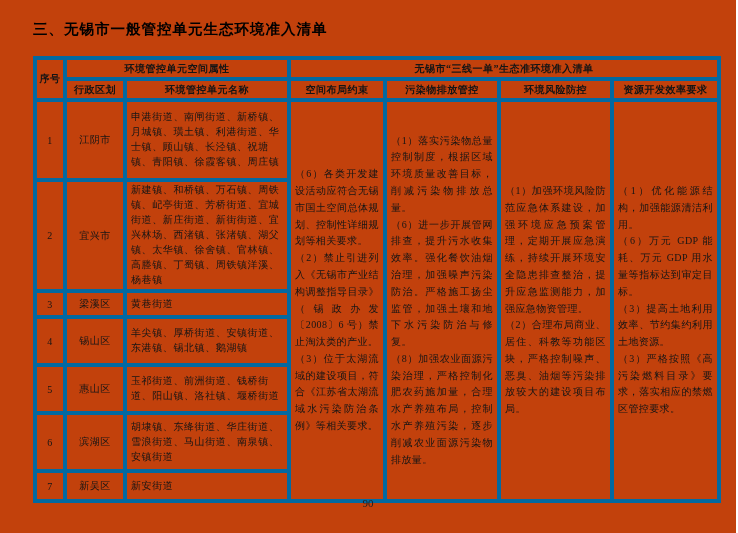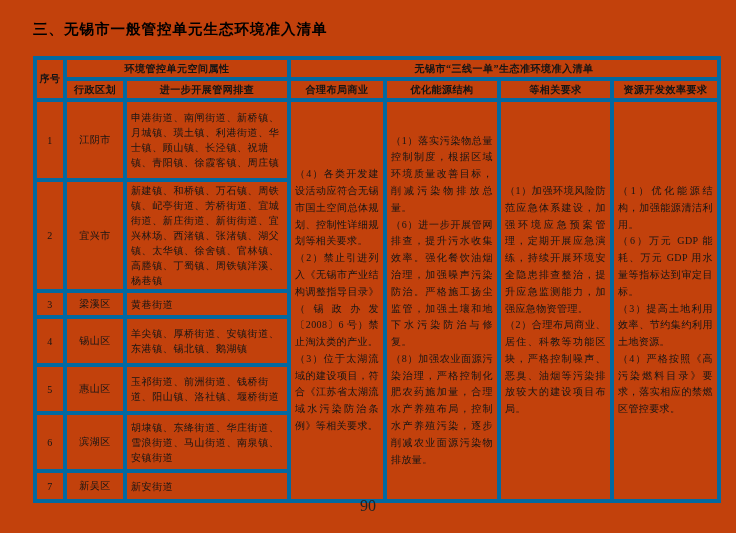--- a/index.html
+++ b/index.html
@@ -28,28 +28,28 @@
     overflow:hidden;
   }
   table.main th {
     font-weight:bold; text-align:center; vertical-align:middle;
     height:15px; padding:1px 2px;
     letter-spacing:0.5px;
   }
   col.w-no{width:30px} col.w-dist{width:60px} col.w-name{width:164px}
   col.w-sp{width:96px} col.w-pol{width:114px} col.w-risk{width:113px} col.w-res{width:107px}
   td.c-no, td.c-district { text-align:center; vertical-align:middle; letter-spacing:0.5px; }
-  td.c-units { text-align:left; vertical-align:middle; line-height:1.5; letter-spacing:0.6px; padding:2px 5px; }
+  td.c-units { text-align:left; vertical-align:middle; line-height:1.5; letter-spacing:0.6px; padding:2px 5px;font-family:Liberation Mono, monospace; }
   td.c-req { vertical-align:middle; padding:2px 5px; }
   td.c-req p { margin:0; text-align:justify; line-height:1.68; letter-spacing:0.4px; }
   tr.r0 td{height:74px} tr.r1 td{height:102px} tr.r2 td{height:20px}
   tr.r3 td{height:42px} tr.r4 td{height:42px} tr.r5 td{height:52px} tr.r6 td{height:24px}
   .page-number {
     position:absolute; left:0; right:0; top:497px;
-    text-align:center; font-size:16px; color:#222;
+    text-align:center; font-size:11px; color:#222;
   }
 </style>
 </head>
 <body>
 
 <div class="page">
 
   <div class="doc-title">三、无锡市一般管控单元生态环境准入清单</div>
 
   <table class="main">
@@ -63,51 +63,51 @@
         <col class="w-res">
     </colgroup>
     <thead>
       <tr>
         <th rowspan="2">序号</th>
         <th colspan="2">环境管控单元空间属性</th>
         <th colspan="4">无锡市“三线一单”生态准环境准入清单</th>
       </tr>
       <tr>
         <th>行政区划</th>
-        <th>进一步开展管网排查</th>
-        <th>合理布局商业</th>
-        <th>优化能源结构</th>
-        <th>等相关要求</th>
+        <th>环境管控单元名称</th>
+        <th>空间布局约束</th>
+        <th>污染物排放管控</th>
+        <th>环境风险防控</th>
         <th>资源开发效率要求</th>
       </tr>
     </thead>
     <tbody>
       <tr class="r0">
         <td class="c-no">1</td>
         <td class="c-district">江阴市</td>
         <td class="c-units">申港街道、南闸街道、新桥镇、月城镇、璜土镇、利港街道、华士镇、顾山镇、长泾镇、祝塘镇、青阳镇、徐霞客镇、周庄镇</td>
         <td class="c-req" rowspan="7">
-          <p>（4）各类开发建设活动应符合无锡市国土空间总体规划、控制性详细规划等相关要求。</p>
+          <p>（6）各类开发建设活动应符合无锡市国土空间总体规划、控制性详细规划等相关要求。</p>
           <p>（2）禁止引进列入《无锡市产业结构调整指导目录》（锡政办发〔2008〕6 号）禁止淘汰类的产业。</p>
           <p>（3）位于太湖流域的建设项目，符合《江苏省太湖流域水污染防治条例》等相关要求。</p>
         </td>
         <td class="c-req" rowspan="7">
           <p>（1）落实污染物总量控制制度，根据区域环境质量改善目标，削减污染物排放总量。</p>
           <p>（6）进一步开展管网排查，提升污水收集效率。强化餐饮油烟治理，加强噪声污染防治。严格施工扬尘监管，加强土壤和地下水污染防治与修复。</p>
           <p>（8）加强农业面源污染治理，严格控制化肥农药施加量，合理水产养殖布局，控制水产养殖污染，逐步削减农业面源污染物排放量。</p>
         </td>
         <td class="c-req" rowspan="7">
           <p>（1）加强环境风险防范应急体系建设，加强环境应急预案管理，定期开展应急演练，持续开展环境安全隐患排查整治，提升应急监测能力，加强应急物资管理。</p>
           <p>（2）合理布局商业、居住、科教等功能区块，严格控制噪声、恶臭、油烟等污染排放较大的建设项目布局。</p>
         </td>
         <td class="c-req" rowspan="7">
           <p>（1）优化能源结构，加强能源清洁利用。</p>
           <p>（6）万元 GDP 能耗、万元 GDP 用水量等指标达到审定目标。</p>
           <p>（3）提高土地利用效率、节约集约利用土地资源。</p>
-          <p>（4）严格按照《高污染燃料目录》要求，落实相应的禁燃区管控要求。</p>
+          <p>（3）严格按照《高污染燃料目录》要求，落实相应的禁燃区管控要求。</p>
         </td>
       </tr>
       <tr class="r1">
         <td class="c-no">2</td>
         <td class="c-district">宜兴市</td>
         <td class="c-units">新建镇、和桥镇、万石镇、周铁镇、屺亭街道、芳桥街道、宜城街道、新庄街道、新街街道、宜兴林场、西渚镇、张渚镇、湖父镇、太华镇、徐舍镇、官林镇、高塍镇、丁蜀镇、周铁镇洋溪、杨巷镇</td>
       </tr>
       <tr class="r2">
         <td class="c-no">3</td>
         <td class="c-district">梁溪区</td>

